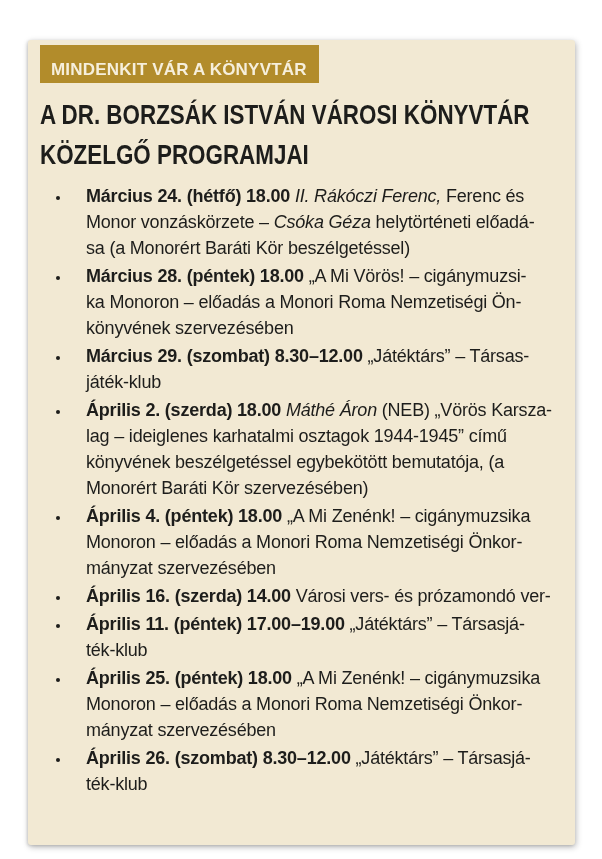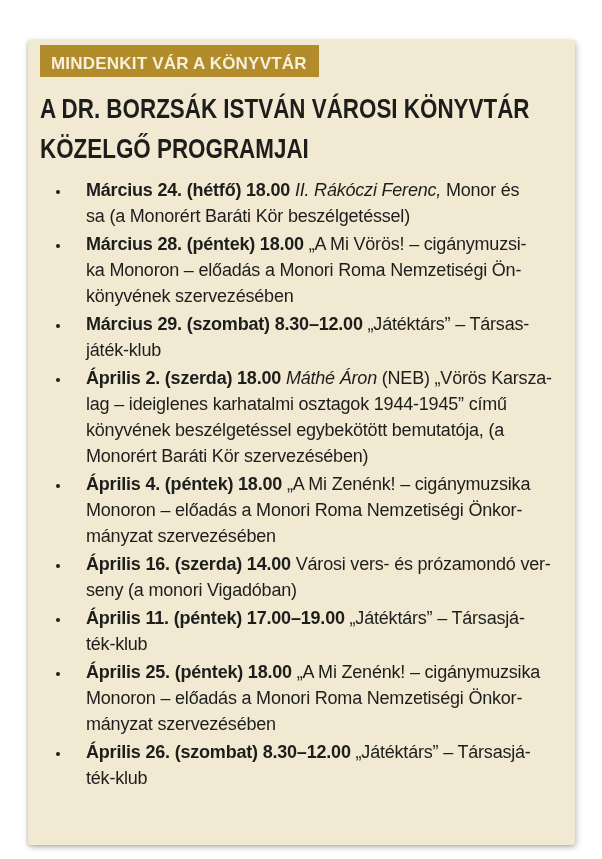--- a/index.html
+++ b/index.html
@@ -27,21 +27,21 @@
     box-shadow:1px 2px 6px rgba(0,0,0,.28),-1px 1px 3px rgba(0,0,0,.12);
     padding:5px 22px 0 12px;
   }
   .badge{
     display:inline-block;
     background:var(--gold);
     color:var(--badge-text);
     font-weight:700;
     font-size:17px;
     line-height:27px;
-    padding:5px 12px 0 11px;
+    padding:11px 12px 0 11px;
     letter-spacing:.2px;
     white-space:nowrap;
   }
   .title{
     margin:12px 0 0 0;
     font-size:28px;
     line-height:40px;
     font-weight:700;
     color:var(--body-text);
     transform:scaleX(.8);
@@ -81,21 +81,22 @@
   <div class="badge">
     <span>MINDENKIT VÁR A KÖNYVTÁR</span>
   </div>
   <h1 class="title">
     <div class="title-line">A DR. BORZSÁK ISTVÁN VÁROSI KÖNYVTÁR</div>
     <div class="title-line">KÖZELGŐ PROGRAMJAI</div>
   </h1>
   <ul class="events">
       <li class="event">
         <span class="dot"></span>
-        <div class="line"><span class="seg-b">Március 24. (hétfő) 18.00 </span><span class="seg-i">II. Rákóczi Ferenc,</span><span class="seg-r"> Monor és</span></div>
+        <div class="line"><span class="seg-b">Március 24. (hétfő) 18.00 </span><span class="seg-i">II. Rákóczi Ferenc,</span><span class="seg-r"> Ferenc és</span></div>
+        <div class="line"><span class="seg-r">Monor vonzáskörzete – </span><span class="seg-i">Csóka Géza</span><span class="seg-r"> helytörténeti előadá-</span></div>
         <div class="line"><span class="seg-r">sa (a Monorért Baráti Kör beszélgetéssel)</span></div>
       </li>
       <li class="event">
         <span class="dot"></span>
         <div class="line"><span class="seg-b">Március 28. (péntek) 18.00 </span><span class="seg-r">„A Mi Vörös! – cigánymuzsi-</span></div>
         <div class="line"><span class="seg-r">ka Monoron – előadás a Monori Roma Nemzetiségi Ön-</span></div>
         <div class="line"><span class="seg-r">könyvének szervezésében</span></div>
       </li>
       <li class="event">
         <span class="dot"></span>
@@ -111,21 +112,20 @@
       </li>
       <li class="event">
         <span class="dot"></span>
         <div class="line"><span class="seg-b">Április 4. (péntek) 18.00 </span><span class="seg-r">„A Mi Zenénk! – cigánymuzsika</span></div>
         <div class="line"><span class="seg-r">Monoron – előadás a Monori Roma Nemzetiségi Önkor-</span></div>
         <div class="line"><span class="seg-r">mányzat szervezésében</span></div>
       </li>
       <li class="event">
         <span class="dot"></span>
         <div class="line"><span class="seg-b">Április 16. (szerda) 14.00 </span><span class="seg-r">Városi vers- és prózamondó ver-</span></div>
-        <div class="line"><span class="seg-r">seny (a monori Vigadóban)</span></div>
       </li>
       <li class="event">
         <span class="dot"></span>
         <div class="line"><span class="seg-b">Április 11. (péntek) 17.00–19.00 </span><span class="seg-r">„Játéktárs” – Társasjá-</span></div>
         <div class="line"><span class="seg-r">ték-klub</span></div>
       </li>
       <li class="event">
         <span class="dot"></span>
         <div class="line"><span class="seg-b">Április 25. (péntek) 18.00 </span><span class="seg-r">„A Mi Zenénk! – cigánymuzsika</span></div>
         <div class="line"><span class="seg-r">Monoron – előadás a Monori Roma Nemzetiségi Önkor-</span></div>

